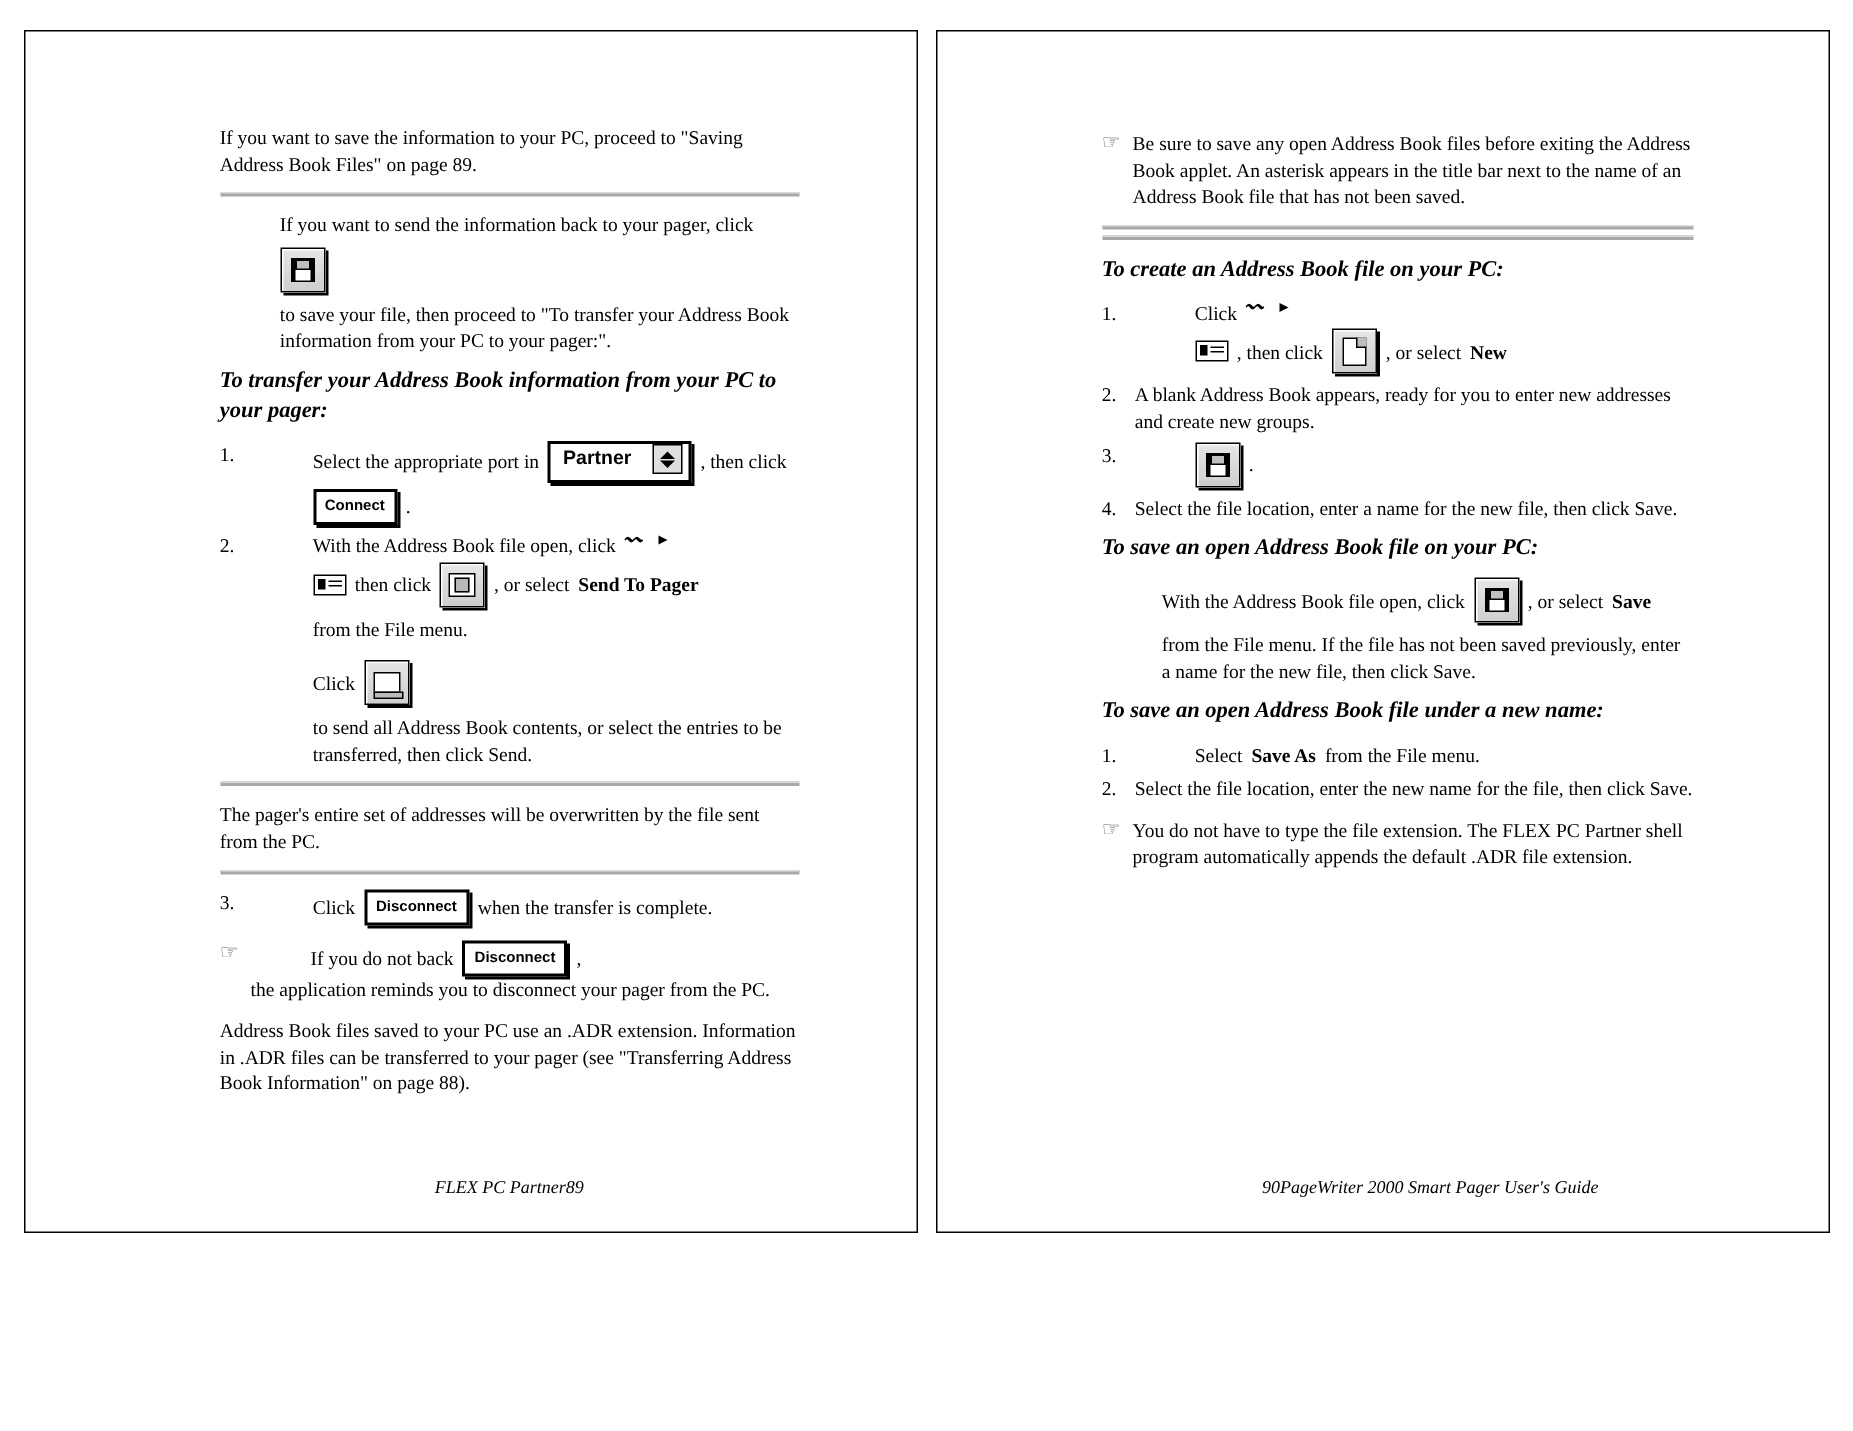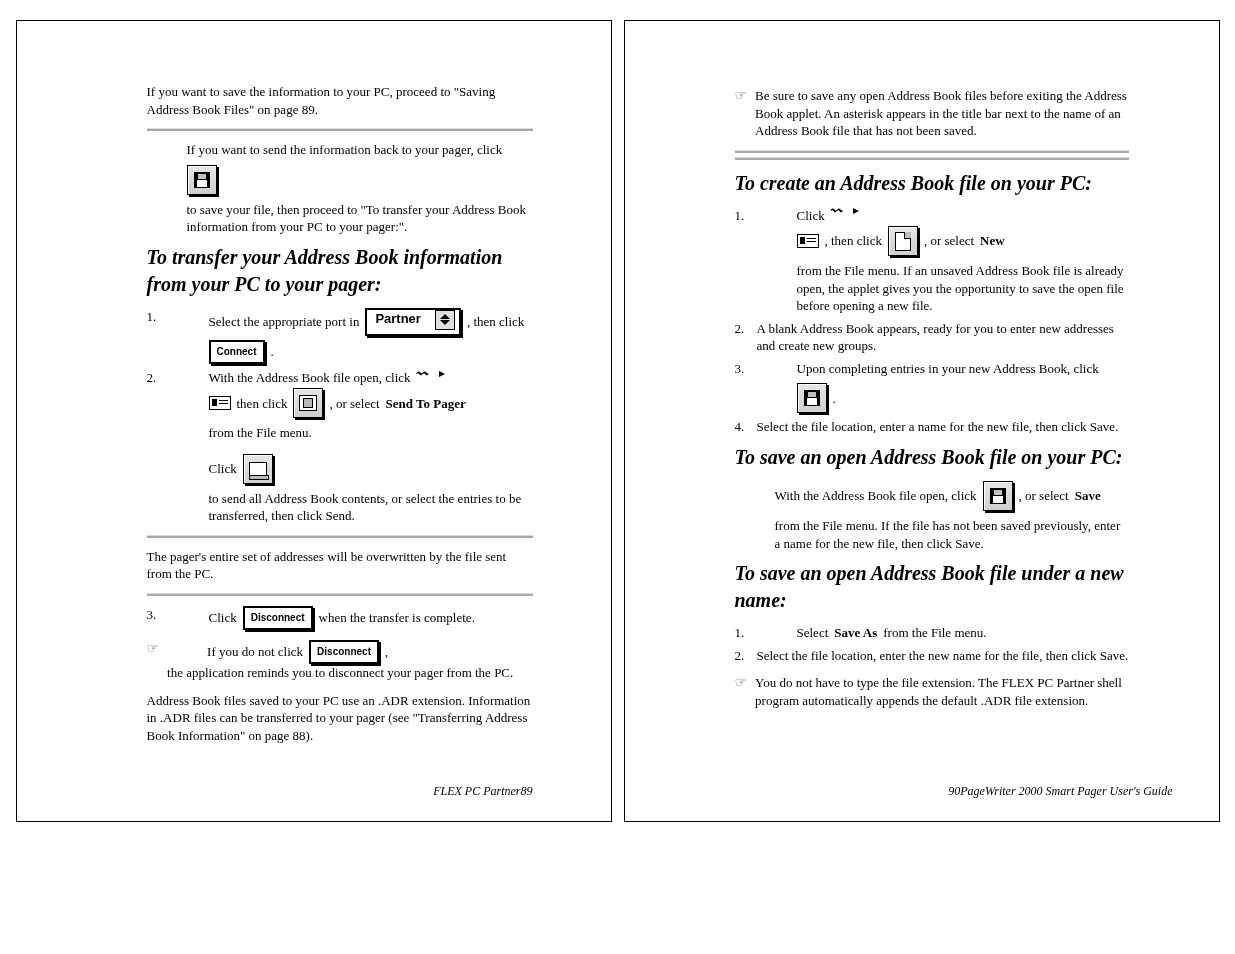--- a/index.html
+++ b/index.html
@@ -24,21 +24,21 @@
   }
   .hr {
     height: 3px;
     background: #a8a8a8;
     margin: 10px 0;
     box-shadow: 0 1px 0 #dcdcdc inset;
   }
   .section-heading {
     font-weight: bold;
     font-style: italic;
-    font-size: 20px;
+    font-size: 15px;
     margin: 8px 0 10px 0;
   }
   .body-text { margin: 6px 0; }
   .step { display: flex; align-items: flex-start; margin: 5px 0; }
   .step-num { width: 22px; flex: 0 0 22px; }
   .step-body { flex: 1; }
   .ui-btn {
     display: inline-flex;
     align-items: center;
     height: 20px;
@@ -112,21 +112,21 @@
   .hand-icon {
     display:inline-block;font-size:14px;line-height:1;color:#666;transform:translateY(2px);
   }
   .note-row { display:flex; gap:8px; align-items:flex-start; margin:10px 0; }
   .note-text { flex:1; }
   .footer {
     position:absolute;
     bottom:22px;
     left:0; right:0;
     display:flex;
-    justify-content:flex-end;
+    justify-content:center;
     padding:0 78px 0 130px;
     font-style:italic;
     font-size:12px;
   }
   .indent { margin-left: 22px; }
   .inline-icon-line { display:flex; align-items:center; gap:6px; flex-wrap:wrap;margin-left:40px; }
 </style>
 </head>
 <body>
 
@@ -203,21 +203,21 @@
       <span>Click</span>
       <span class="ui-btn">Disconnect</span>
       <span>when the transfer is complete.</span>
     </div>
   </div>
 
   <div class="note-row">
     <span class="hand-icon">☞</span>
     <div class="note-text">
       <div class="inline-icon-line">
-        <span>If you do not click</span>
+        <span>If you do not back</span>
         <span class="ui-btn">Disconnect</span>
         <span>,</span>
       </div>
       <div>the application reminds you to disconnect your pager from the PC.</div>
     </div>
   </div>
 
   <div class="body-text">Address Book files saved to your PC use an .ADR extension. Information in .ADR files can be transferred to your pager (see "Transferring Address Book Information" on page 88).</div>
 
   <div class="footer">
@@ -246,34 +246,32 @@
         <span class="wave"></span>
       </div>
       <div class="inline-icon-line" style="margin-top:2px;">
         <span class="pager-box"></span>
         <span>, then click</span>
         <span class="icon-square">
             <span class="new-file"></span>
           </span>
         <span>, or select</span>
         <b>New</b>
-        <span>from the File menu. If an unsaved Address Book file is already open, the applet gives you the opportunity to save the open file before opening a new file.</span>
       </div>
     </div>
   </div>
 
   <div class="step">
     <span class="step-num">2.</span>
     <div class="step-body">A blank Address Book appears, ready for you to enter new addresses and create new groups.</div>
   </div>
 
   <div class="step">
     <span class="step-num">3.</span>
     <div class="step-body inline-icon-line">
-      <span>Upon completing entries in your new Address Book, click</span>
       <span class="icon-square">
           <span class="disk"></span>
         </span>
       <span>.</span>
     </div>
   </div>
 
   <div class="step">
     <span class="step-num">4.</span>
     <div class="step-body">Select the file location, enter a name for the new file, then click Save.</div>

